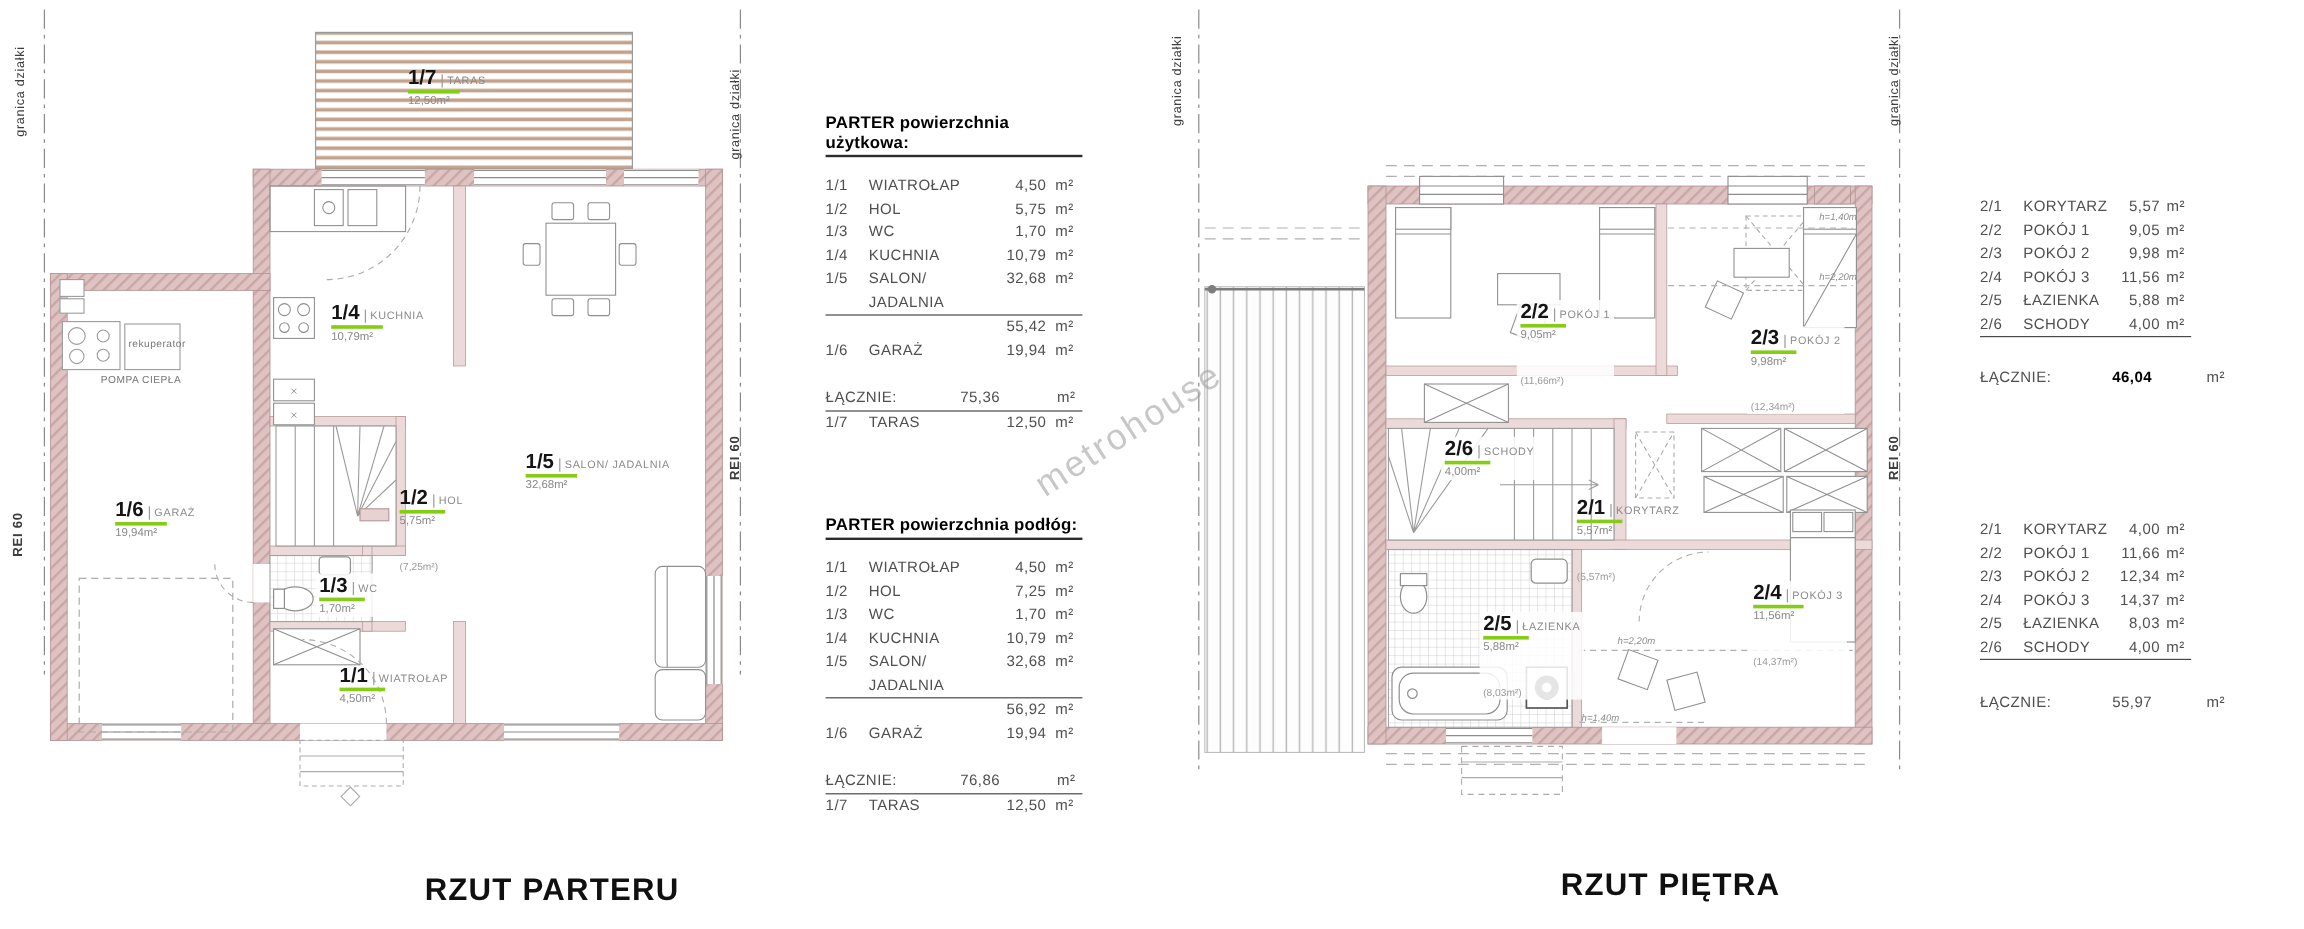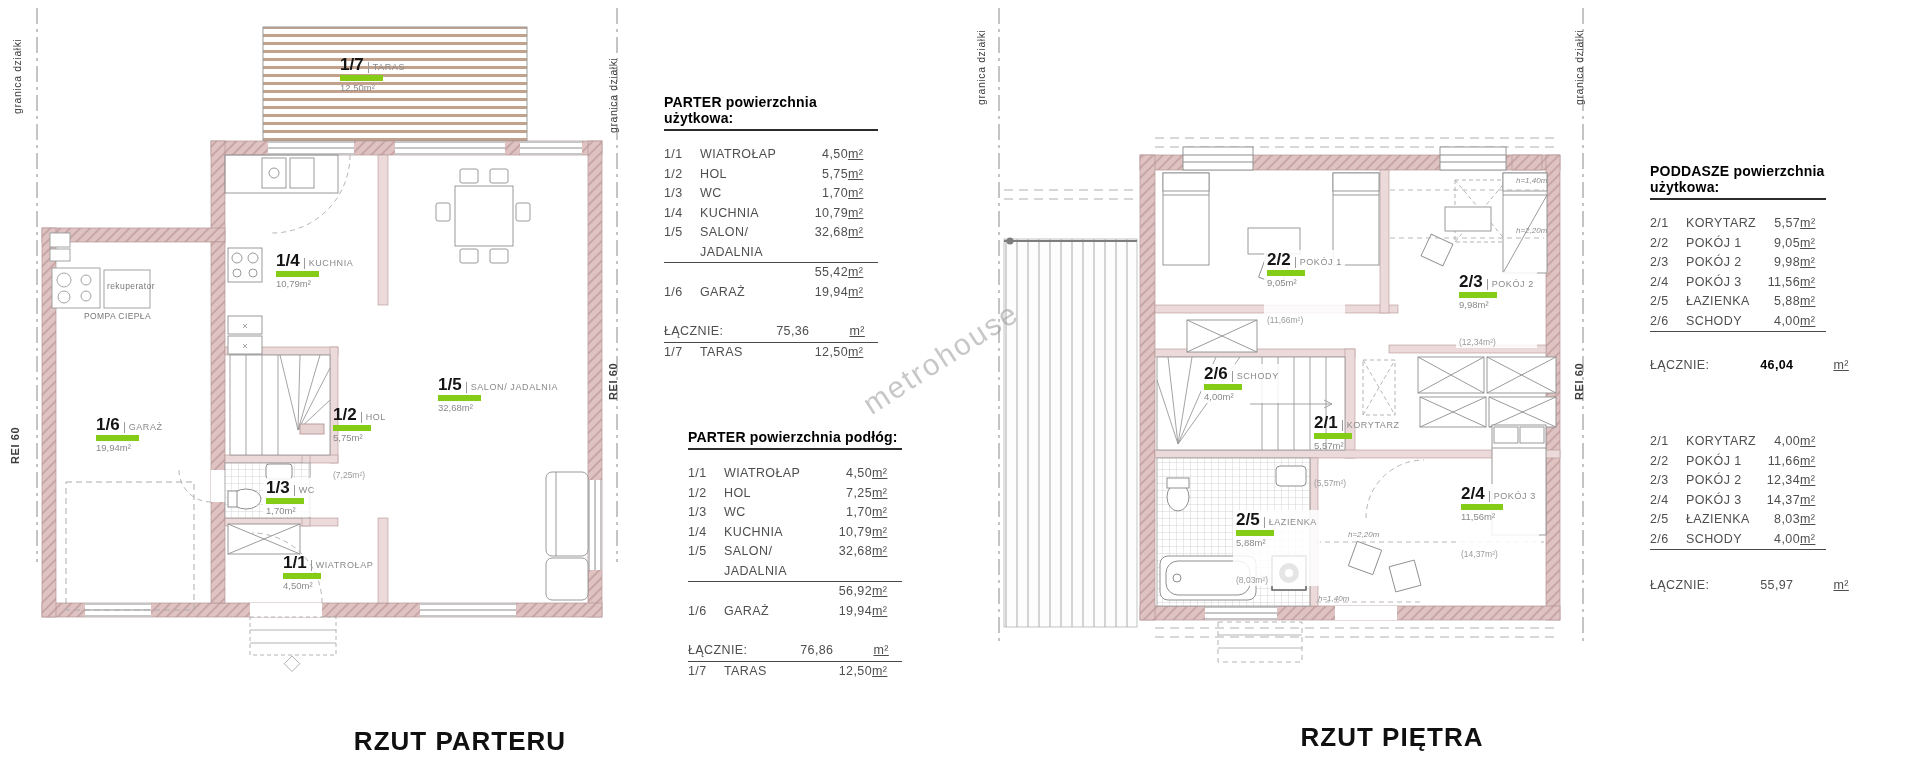--- a/index.html
+++ b/index.html
@@ -12,21 +12,21 @@
           font-size:10.5px;color:#3d3d3d;letter-spacing:.6px;white-space:nowrap;line-height:14px;}
   .vlabel.b{font-weight:bold;font-size:11px;}
 
   
   .rlabel{position:absolute;white-space:nowrap;color:#666;}
   .rlabel.bg{background:rgba(255,255,255,.85);padding:1px 3px;}
   .rl-top{display:flex;align-items:flex-end;gap:4px;}
   .rl-id{font-weight:bold;font-size:17px;color:#141414;line-height:1;}
   .rl-name{font-size:9px;color:#8a8a8a;border-left:1px solid #9a9a9a;padding-left:4px;
            padding-bottom:1px;letter-spacing:.6px;}
-  .rl-area{font-size:9.5px;color:#8a8a8a;border-top:6px solid #84cc16;margin-top:2px;
+  .rl-area{font-size:9.5px;color:#8a8a8a;border-top:3px solid #84cc16;margin-top:2px;
            padding-top:1px;width:fit-content;padding-right:8px;}
   .rl-area2{font-size:8.5px;color:#9a9a9a;margin-top:27px;}
 
   .note{position:absolute;font-size:8.5px;color:#777;letter-spacing:.4px;white-space:nowrap;}
   .hnote{position:absolute;font-size:8px;color:#8d8d8d;white-space:nowrap;font-style:italic;}
 
   .plan-title{position:absolute;font-size:26px;font-weight:bold;color:#101010;
               letter-spacing:1px;text-align:center;width:260px;}
 
   .watermark{position:absolute;transform:rotate(-33deg);transform-origin:0 50%;
@@ -35,21 +35,21 @@
   
   .area-table{position:absolute;color:#4f4f4f;}
   .tbl-title{font-size:14px;font-weight:bold;color:#000;border-bottom:2px solid #2c2c2c;
              padding-bottom:3px;margin-bottom:14px;letter-spacing:.2px;}
   .trow{display:flex;line-height:19.5px;font-size:12.5px;letter-spacing:.4px;}
   .trow .tid{width:36px;flex:none;}
   .trow .tname{flex:1;}
   .trow .tlabel{flex:1;}
   .trow .tval{width:46px;flex:none;text-align:right;}
   .area-table.narrow .trow .tval{width:44px;}
-  .trow .tunit{width:30px;flex:none;text-align:left;text-decoration:underline;}
+  .trow .tunit{width:30px;flex:none;text-align:center;}
   .area-table.narrow .trow .tunit{width:26px;}
   .trow.u{border-bottom:1px solid #4a4a4a;}
   .trow.total{margin-top:20px;gap:40px;}
   .trow.total.g24{margin-top:24px;}
   .trow.total.g26{margin-top:26px;}
   .tval.bold{font-weight:bold;color:#000;}
 </style>
 </head>
 <body>
 
@@ -442,21 +442,21 @@
   </div>
 
   <div class="hnote" style="left:1516px;top:176px;">h=1,40m</div>
   <div class="hnote" style="left:1516px;top:226px;">h=2,20m</div>
   <div class="hnote" style="left:1348px;top:530px;">h=2,20m</div>
   <div class="hnote" style="left:1318px;top:594px;">h=1,40m</div>
 
   <div class="plan-title" style="left:1262px;top:722px;">RZUT PIĘTRA</div>
   <div class="plan-title" style="left:330px;top:726px;">RZUT PARTERU</div>
 
-  <div class="area-table" style="left:664px;top:94px;width:214px;">
+  <div class="area-table" style="left:688px;top:94px;width:214px;">
     <div class="tbl-title">PARTER powierzchnia użytkowa:</div>
     <div class="trow">
         <span class="tid">1/1</span>
         <span class="tname">WIATROŁAP</span>
         <span class="tval">4,50</span>
         <span class="tunit">m²</span>
       </div>
     <div class="trow">
         <span class="tid">1/2</span>
         <span class="tname">HOL</span>
@@ -557,21 +557,20 @@
       </div>
     <div class="trow">
         <span class="tid">1/7</span>
         <span class="tname">TARAS</span>
         <span class="tval">12,50</span>
         <span class="tunit">m²</span>
       </div>
   </div>
 
   <div class="area-table narrow" style="left:1650px;top:163px;width:176px;">
-    <div class="tbl-title">PODDASZE powierzchnia użytkowa:</div>
     <div class="trow">
         <span class="tid">2/1</span>
         <span class="tname">KORYTARZ</span>
         <span class="tval">5,57</span>
         <span class="tunit">m²</span>
       </div>
     <div class="trow">
         <span class="tid">2/2</span>
         <span class="tname">POKÓJ 1</span>
         <span class="tval">9,05</span>

